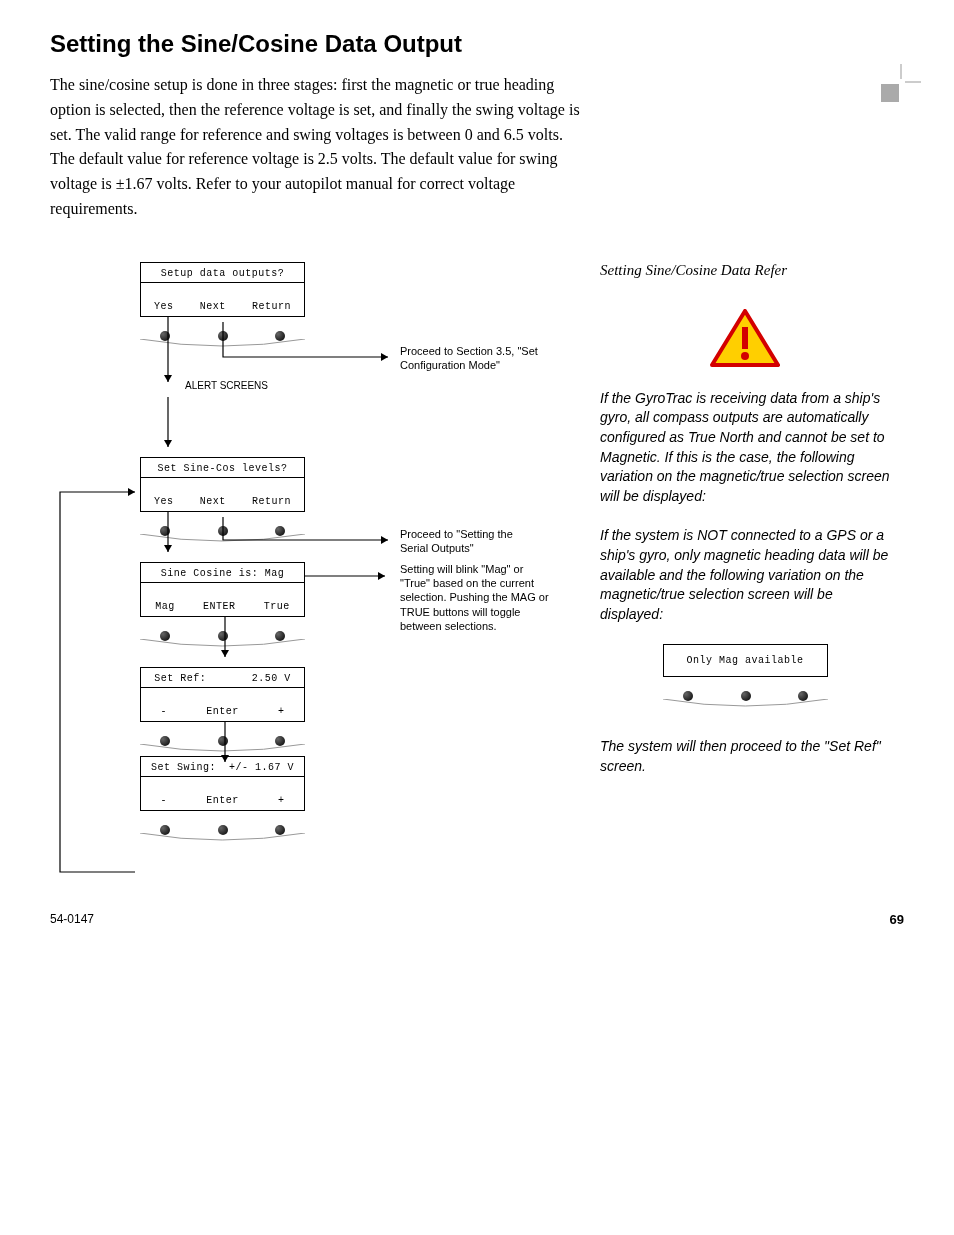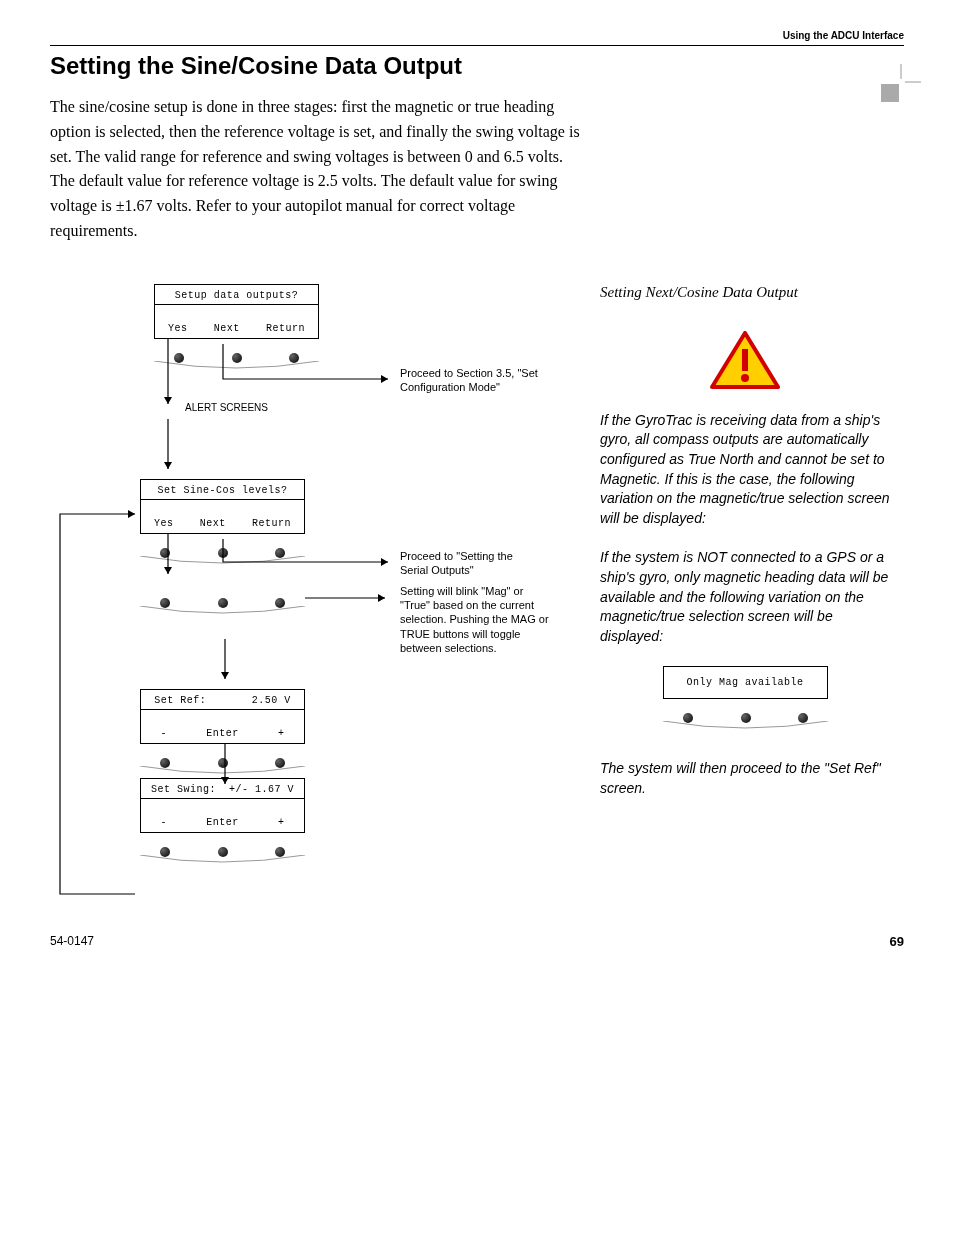--- a/index.html
+++ b/index.html
@@ -145,43 +145,40 @@
     font-size:12px;
     margin-top: 10px;
   }
   .footer .pagenum { font-weight:bold; font-size:13px;}
 </style>
 </head>
 <body>
 
 <div class="page">
 
-  <div class="top-header">
-    <span>Using the ADCU Interface</span>
-  </div>
 
   <svg class="crop-marks" width="40" height="40">
     <line x1="20" y1="0" x2="20" y2="15"></line>
     <line x1="24" y1="18" x2="40" y2="18"></line>
     <rect x="0" y="20" width="18" height="18"></rect>
   </svg>
 
   <h2 class="section-title">Setting the Sine/Cosine Data Output</h2>
   <p class="body-text">The sine/cosine setup is done in three stages: first the magnetic or true heading option is selected, then the reference voltage is set, and finally the swing voltage is set. The valid range for reference and swing voltages is between 0 and 6.5 volts. The default value for reference voltage is 2.5 volts. The default value for swing voltage is ±1.67 volts. Refer to your autopilot manual for correct voltage requirements.</p>
 
   <div class="content-grid">
 
     <div class="diagram-block">
 
       <svg class="arrow-svg" style="left:0;top:225px;" width="90" height="400">
         <path d="M85 385 L10 385 L10 5 L85 5" fill="none" stroke="#000" stroke-width="1.2"></path>
         <polygon points="85,5 78,1 78,9" fill="#000"></polygon>
       </svg>
 
-      <div class="lcd-unit" style="left:104px; top:0px;">
+      <div class="lcd-unit" style="left:90px; top:0px;">
         <div class="lcd-screen">
           <div class="lcd-line1">Setup data outputs?</div>
           <div class="lcd-line2">
             <span>Yes</span>
             <span>Next</span>
             <span>Return</span>
           </div>
         </div>
         <div class="lcd-buttons">
           <svg class="lcd-curve">
@@ -234,20 +231,28 @@
         <polygon points="170,28 163,24 163,32" fill="#000"></polygon>
       </svg>
       <div class="diag-text" style="left:350px; top:265px; width:140px;">Proceed to "Setting the Serial Outputs"</div>
 
       <svg class="arrow-svg" style="left:108px;top:250px;" width="20" height="50">
         <path d="M10 0 L10 40" stroke="#000" stroke-width="1.2"></path>
         <polygon points="10,40 6,33 14,33" fill="#000"></polygon>
       </svg>
 
       <div class="lcd-unit" style="left:90px; top:300px;">
+        <div class="lcd-screen">
+          <div class="lcd-line1">Sine Cosine is: Mag</div>
+          <div class="lcd-line2">
+            <span>Mag</span>
+            <span>ENTER</span>
+            <span>True</span>
+          </div>
+        </div>
         <div class="lcd-buttons">
           <svg class="lcd-curve">
               <path d="M0 0 Q82 14 165 0" fill="none" stroke="#999" stroke-width="1"></path>
             </svg>
           <div class="lcd-btn" style="left:20px"></div>
           <div class="lcd-btn" style="left:78px"></div>
           <div class="lcd-btn" style="left:135px"></div>
         </div>
       </div>
 
@@ -304,21 +309,21 @@
           <div class="lcd-btn" style="left:135px"></div>
         </div>
       </div>
 
       <svg class="arrow-svg" style="left:225px;top:250px;" width="40" height="360" style2="">
       </svg>
 
     </div>
 
     <div class="sidebar">
-      <div class="figure-caption">Setting Next/Cosine Data Output</div>
+      <div class="figure-caption">Setting Sine/Cosine Data Refer</div>
 
       <svg class="warning-triangle" width="70" height="60">
         <polygon points="35,2 68,56 2,56" fill="#ffcf00" stroke="#d30000" stroke-width="4" stroke-linejoin="round"></polygon>
         <rect x="32" y="18" width="6" height="22" fill="#d30000"></rect>
         <circle cx="35" cy="47" r="4" fill="#d30000"></circle>
       </svg>
 
       <p class="note">If the GyroTrac is receiving data from a ship's gyro, all compass outputs are automatically configured as True North and cannot be set to Magnetic. If this is the case, the following variation on the magnetic/true selection screen will be displayed:</p>
 
 

